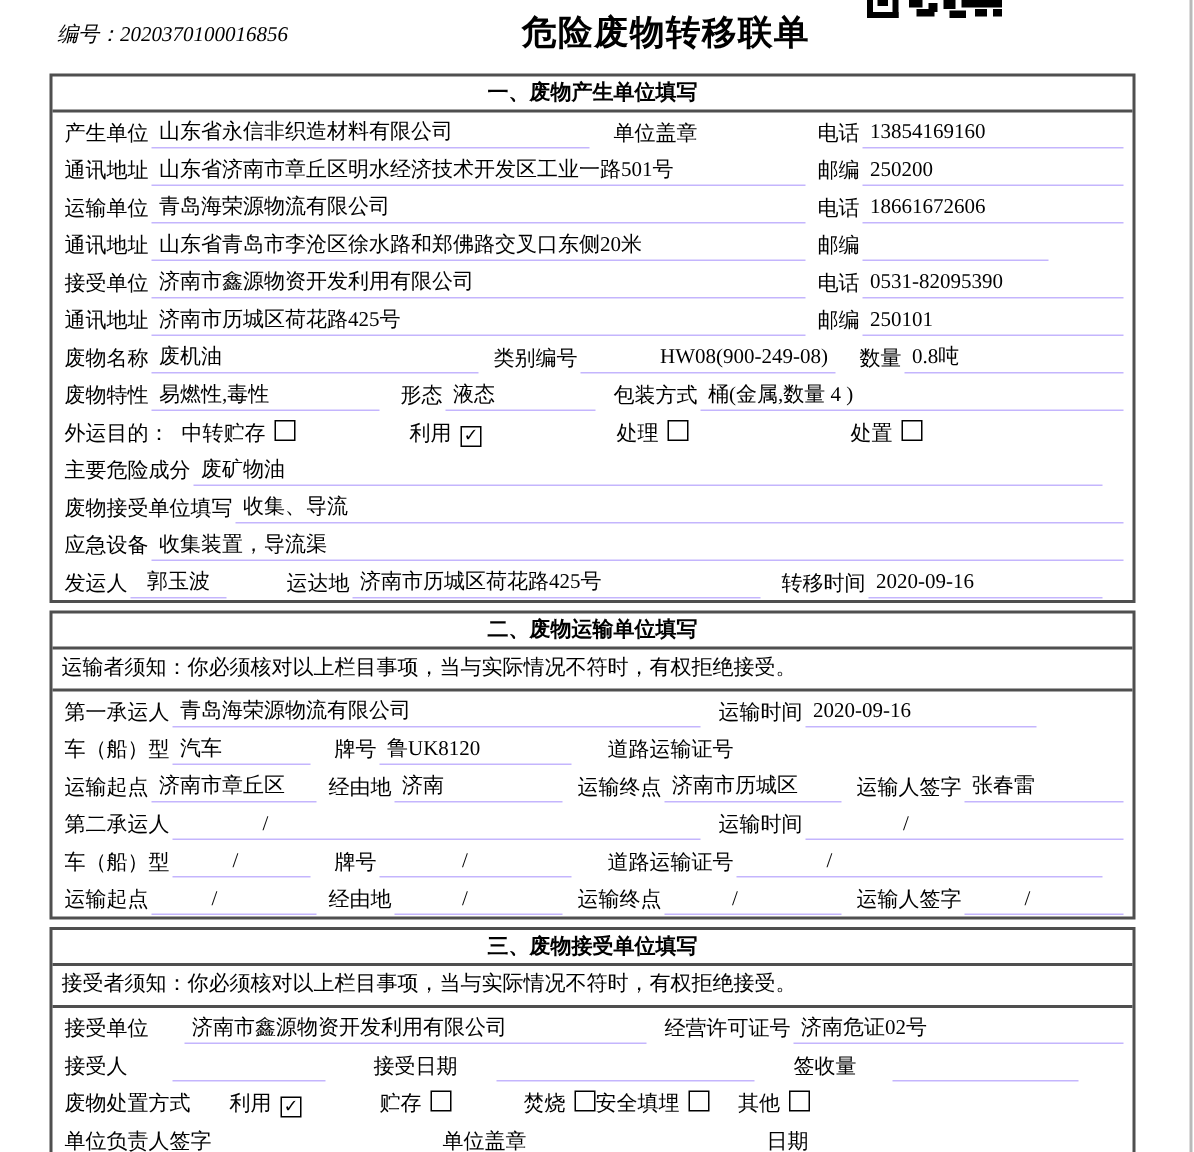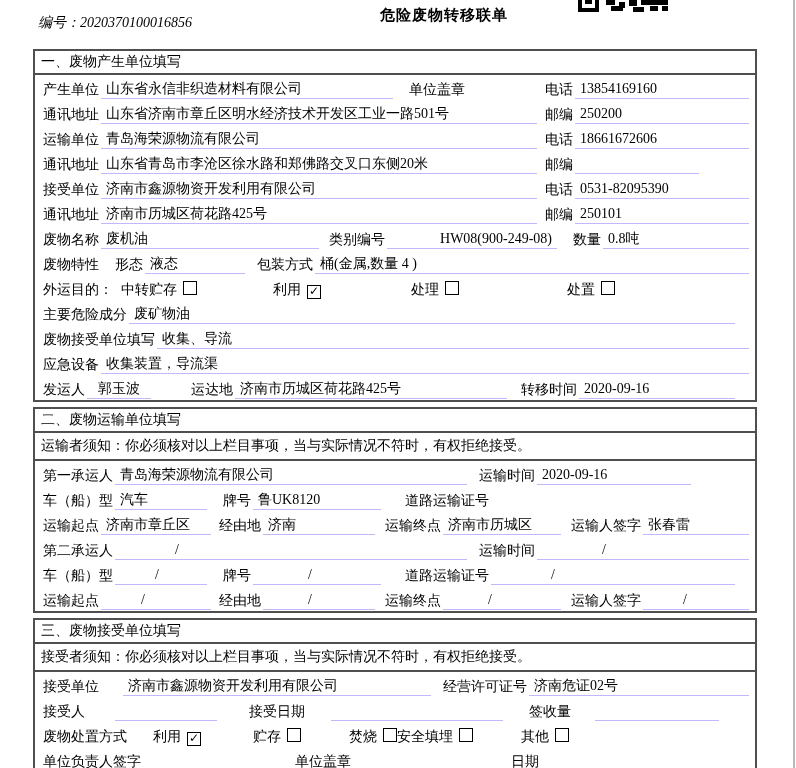--- a/index.html
+++ b/index.html
@@ -1,27 +1,27 @@
 <!DOCTYPE html>
 <html><head>
 <meta charset="utf-8">
 <style>
   html,body{margin:0;padding:0;background:#ffffff;}
   .page{position:relative;width:796px;height:768px;background:#fff;overflow:hidden;
         font-family:"Liberation Serif","DejaVu Serif",serif;font-size:14px;color:#000;}
   .page-edge{position:absolute;top:0;bottom:0;right:1px;width:2px;background:#b9b9b9;}
   .tophdr{position:relative;height:44px;}
   .serial{position:absolute;left:38px;top:14px;white-space:nowrap;font-style:italic;}
-  .ftitle{position:absolute;left:92px;right:0;top:6px;text-align:center;font-size:15px;font-weight:bold;
+  .ftitle{position:absolute;left:92px;right:0;top:6px;text-align:center;font-size:23px;font-weight:bold;
           font-family:"Liberation Sans","DejaVu Sans",sans-serif;letter-spacing:1px;}
   .qr{position:absolute;left:578px;top:0;width:90px;height:12px;}
   .form{margin-left:33px;width:724px;box-sizing:border-box;}
   .box{border:2px solid #4f4f4f;box-sizing:border-box;margin-top:5px;background:#fff;}
-  .sec-h{font-family:"Liberation Sans","DejaVu Sans",sans-serif;font-weight:normal;font-size:14px;
-         height:22px;line-height:21px;padding:0 6px;border-bottom:2px solid #4f4f4f;}
+  .sec-h{font-family:"Liberation Sans","DejaVu Sans",sans-serif;font-weight:bold;font-size:14px;
+         height:22px;line-height:21px;padding:0 6px;border-bottom:2px solid #4f4f4f;text-align:center;}
   .notice{height:26px;line-height:25px;padding:0 6px;border-bottom:2px solid #4f4f4f;white-space:nowrap;}
   .row{display:flex;align-items:flex-end;height:24px;padding:0 6px 1px 6px;}
   .lb{white-space:nowrap;line-height:18px;padding:0 2px;flex:none;}
   .v{border-bottom:1px solid #c4b5fd;height:19px;line-height:18px;padding:0 5px;white-space:nowrap;
      overflow:hidden;box-sizing:border-box;flex:none;}
   .fx{flex:1 1 auto;}
   .sp{flex:1 1 0;min-width:0;}
   .cb{display:inline-block;width:12px;height:12px;border:1.5px solid #000;margin-left:6px;
       font-size:12px;line-height:11px;text-align:center;font-weight:bold;vertical-align:-1px;
       font-family:"DejaVu Sans",sans-serif;}
@@ -114,20 +114,21 @@
         <span class="lb">废物名称</span>
         <span class="v" style="width:218px">废机油</span>
         <span class="lb" style="margin-left:8px">类别编号</span>
         <span class="v" style="width:170px;text-align:right">HW08(900-249-08)</span>
         <span class="lb" style="margin-left:14px">数量</span>
         <span class="v fx">0.8吨</span>
       </div>
 
       <div class="row">
         <span class="lb">废物特性</span>
+        <span class="v" style="width:152px">易燃性,毒性</span>
         <span class="lb" style="margin-left:12px">形态</span>
         <span class="v" style="width:100px">液态</span>
         <span class="lb" style="margin-left:10px">包装方式</span>
         <span class="v fx">桶(金属,数量 4 )</span>
       </div>
 
       <div class="row">
         <span class="lb">外运目的：</span>
         <span class="opt" style="margin-left:6px"><span>中转贮存</span><span class="cb"></span></span>
         <span class="opt" style="margin-left:76px"><span>利用</span><span class="cb">✓</span></span>
@@ -237,21 +238,21 @@
         <span class="lb" style="margin-left:24px">签收量</span>
         <span class="v fx" style="margin-left:22px;margin-right:30px"></span>
       </div>
 
       <div class="row">
         <span class="lb">废物处置方式</span>
         <span class="opt" style="margin-left:24px"><span>利用</span><span class="cb">✓</span></span>
         <span class="opt" style="margin-left:52px"><span>贮存</span><span class="cb"></span></span>
         <span class="opt" style="margin-left:48px"><span>焚烧</span><span class="cb"></span></span>
         <span class="opt" style=""><span>安全填埋</span><span class="cb"></span></span>
-        <span class="opt" style="margin-left:48px"><span>其他</span><span class="cb"></span></span>
+        <span class="opt" style="margin-left:19px"><span>其他</span><span class="cb"></span></span>
       </div>
 
       <div class="row">
         <span class="lb">单位负责人签字</span>
         <span class="v" style="width:100px;margin-left:32px"></span>
         <span class="lb" style="margin-left:18px">单位盖章</span>
         <span class="sp"></span>
         <span class="lb">日期</span>
         <span class="v" style="width:180px;margin-right:28px"></span>
       </div>

